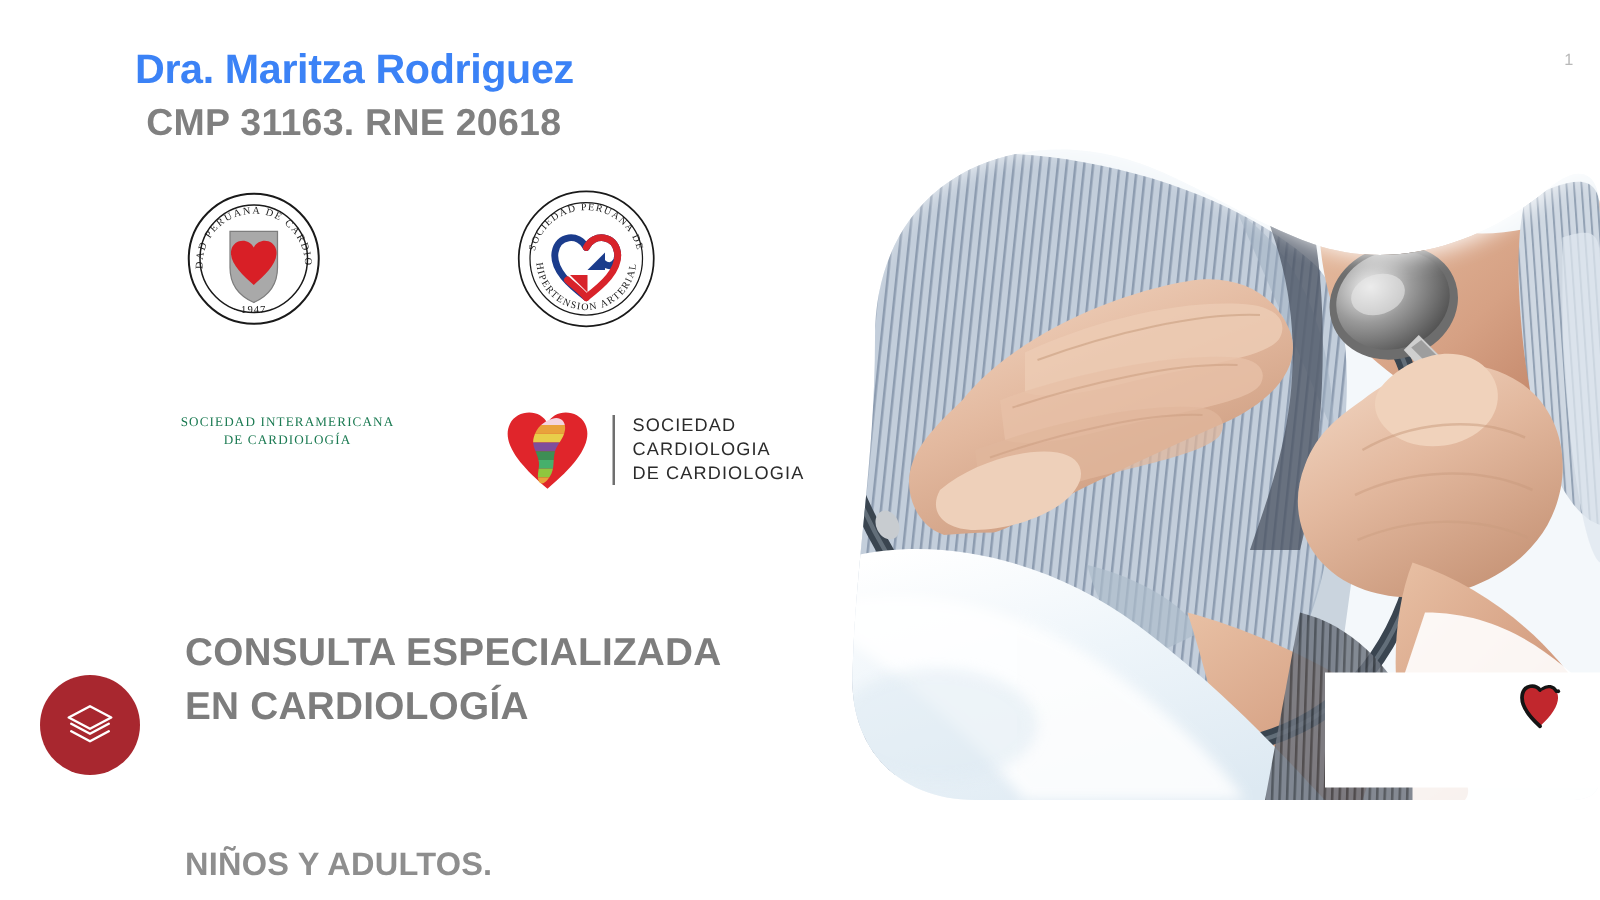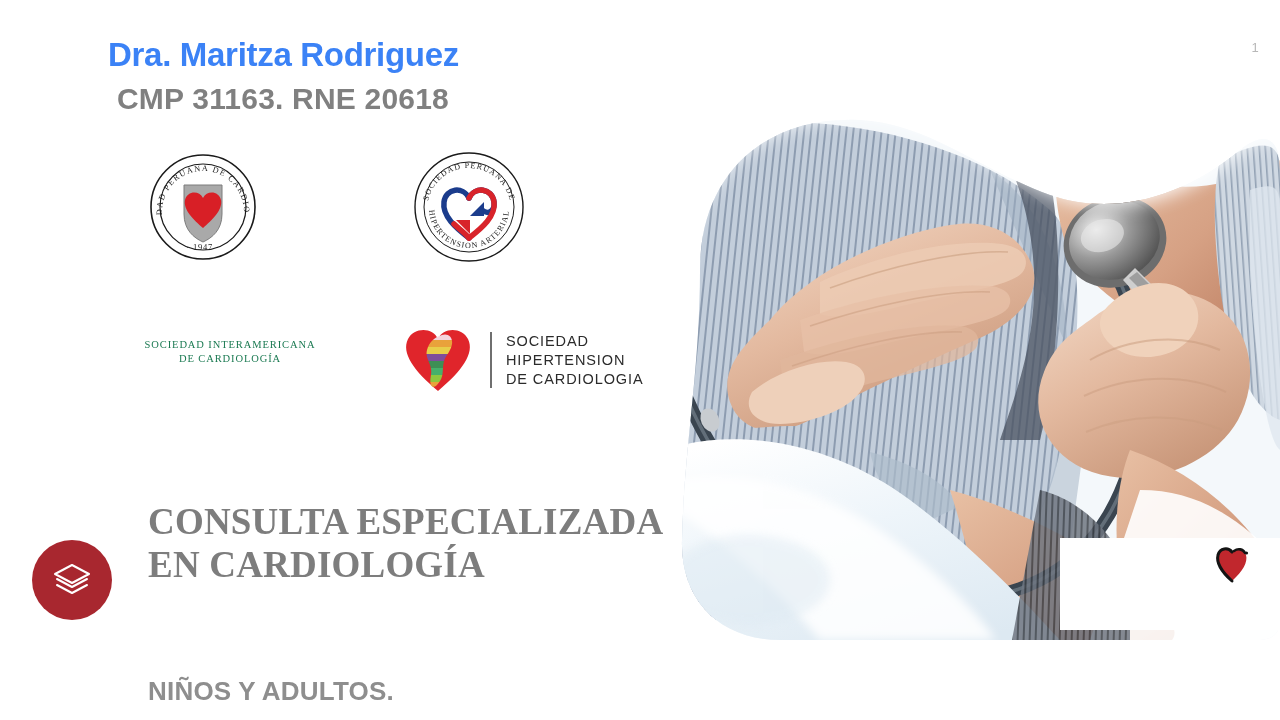--- a/index.html
+++ b/index.html
@@ -68,21 +68,21 @@
     text-align: center;
     line-height: 56px;
   }
   .siac-sub {
     font-family: "Liberation Serif", serif;
     font-size: 10.5px;
     letter-spacing: 0.9px;
     color: #1B7A52;
     text-align: center;
     line-height: 14px;
-    margin-top: 8px;
+    margin-top: 2px;
   }
 
   .ssc-row { display: flex; align-items: center; height: 80px; }
   .ssc-divider {
     width: 2px;
     height: 56px;
     background: #6f6f6f;
     margin: 0 14px 0 10px;
   }
   .ssc-text {
@@ -91,26 +91,25 @@
     color: #2b2b2b;
     line-height: 19px;
     font-family: "Liberation Sans", sans-serif;
   }
 
   
   #main-heading {
     position: absolute;
     left: 148px;
     top: 500px;
-    font-size: 37px;
+    font-size: 31px;
     font-weight: bold;
     color: #7d7d7d;
     line-height: 43px;
     letter-spacing: 0.2px;
-    font-family: Liberation Serif, serif;
   }
   #audience-line {
     position: absolute;
     left: 148px;
     top: 676px;
     font-size: 26px;
     font-weight: bold;
     color: #8e8e8e;
     letter-spacing: 0.2px;
     white-space: nowrap;
@@ -413,21 +412,21 @@
             <rect x="24" y="42" width="40" height="7" fill="#3E8E55"></rect>
             <rect x="24" y="49" width="40" height="7" fill="#46B06B"></rect>
             <rect x="24" y="56" width="40" height="7" fill="#8FC73E"></rect>
             <rect x="24" y="63" width="40" height="8" fill="#E8A33B"></rect>
           </g>
         </svg>
       </div>
       <div class="ssc-divider"></div>
       <div class="ssc-text">
         <div>SOCIEDAD</div>
-        <div>HIPERTENSION</div>
+        <div>CARDIOLOGIA</div>
         <div>DE CARDIOLOGIA</div>
       </div>
     </div>
   </div>
 
   <div id="layers-badge">
     <svg width="40" height="36" viewBox="0 0 40 36" xmlns="http://www.w3.org/2000/svg">
       <path d="M 20,3 L 37,12 L 20,21 L 3,12 Z" fill="none" stroke="#ffffff" stroke-width="2" stroke-linejoin="round"></path>
       <path d="M 5,17 L 20,25 L 35,17" fill="none" stroke="#ffffff" stroke-width="2" stroke-linejoin="round" stroke-linecap="round"></path>
       <path d="M 5,23 L 20,31 L 35,23" fill="none" stroke="#ffffff" stroke-width="2" stroke-linejoin="round" stroke-linecap="round"></path>

